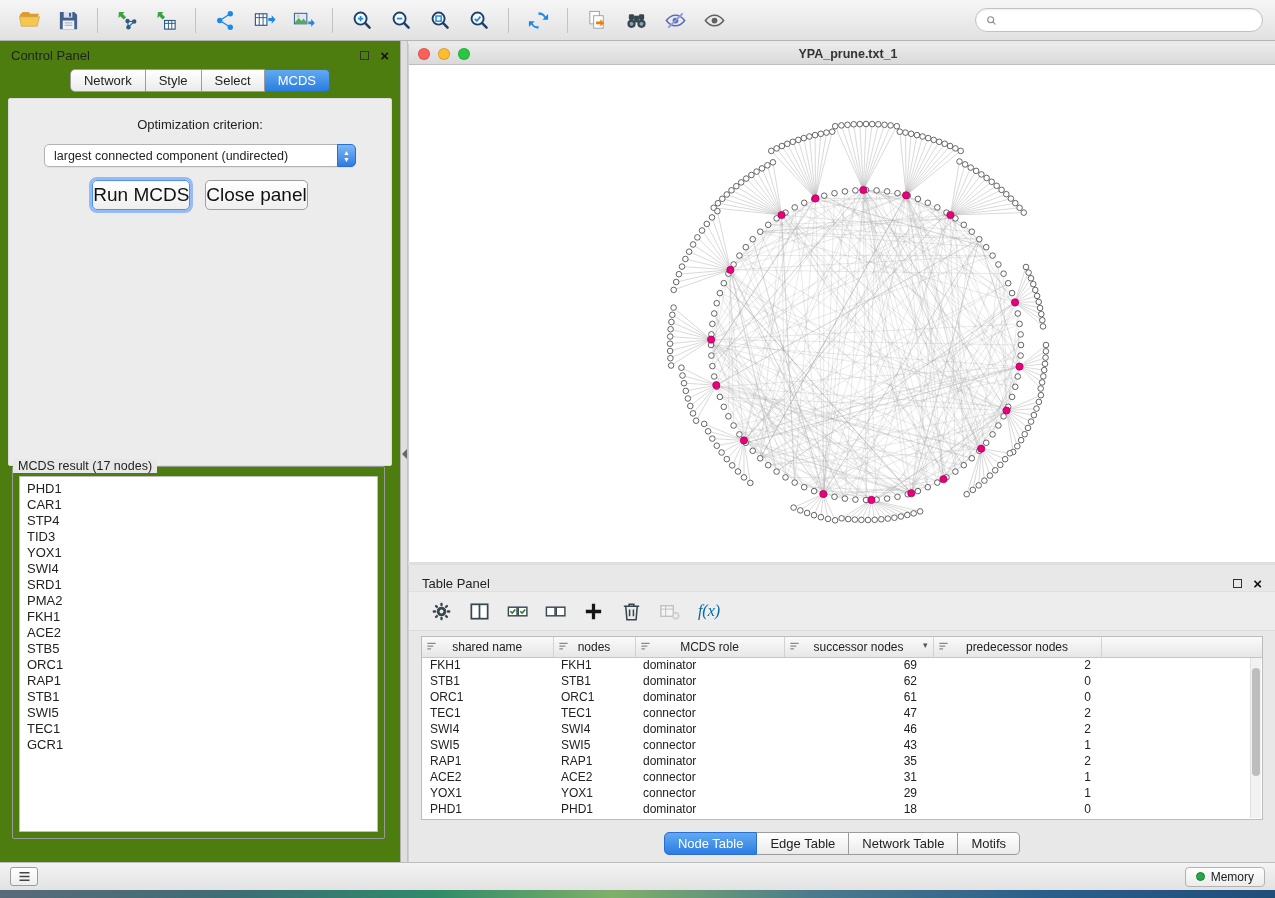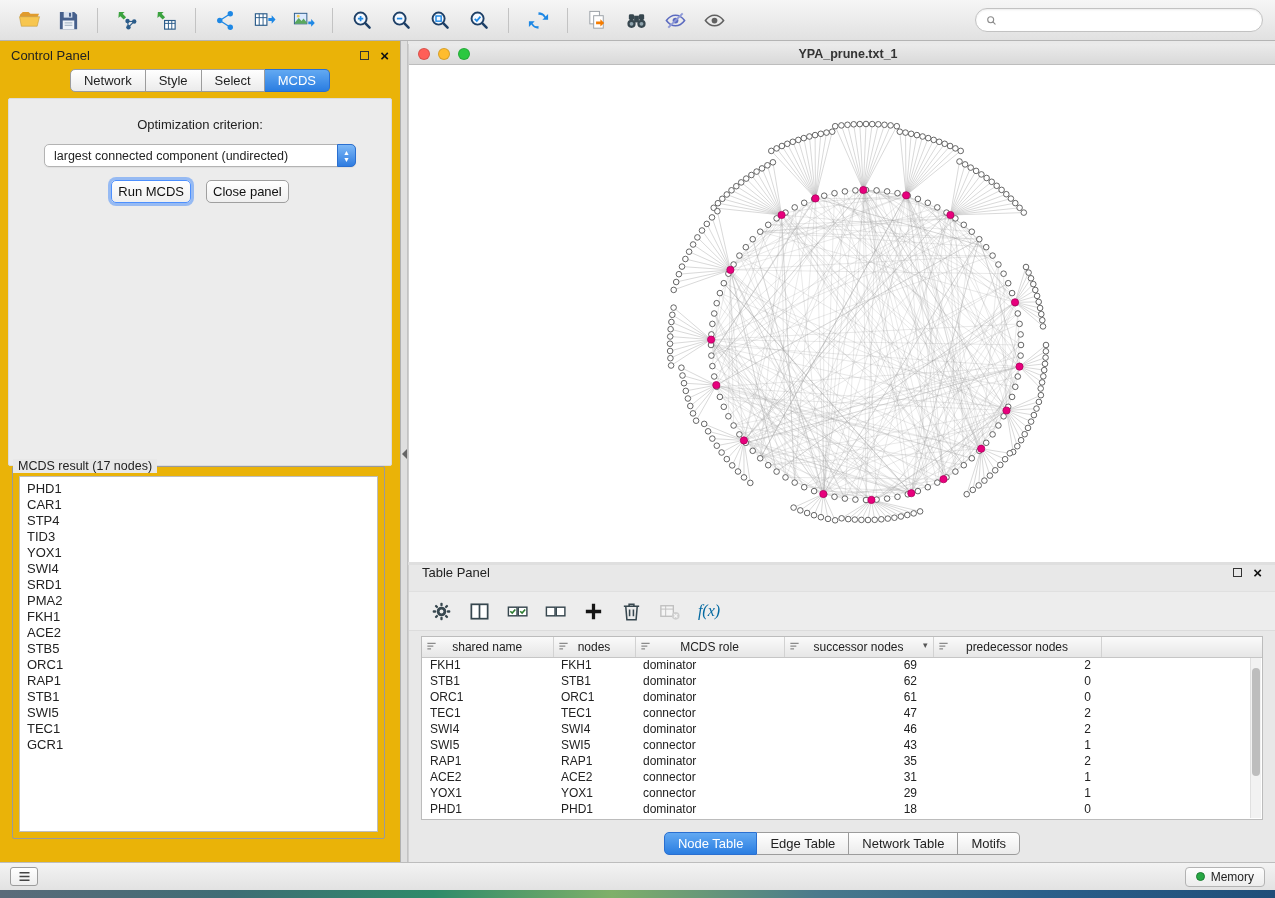--- a/index.html
+++ b/index.html
@@ -11,36 +11,36 @@
 .toolbar{position:absolute;left:0;top:0;width:1275px;height:41px;background:linear-gradient(#f6f6f6,#e1e1e1);border-bottom:1px solid #b4b4b4;display:flex;align-items:center;padding:0 12px}
 #toolbar-icons{display:flex;align-items:center;gap:5px}
 .tbtn{width:34px;height:30px;display:flex;align-items:center;justify-content:center;border-radius:4px;cursor:default}
 .tbtn svg{width:23px;height:23px}
 .tsep{width:1px;height:25px;background:#c3c3c3;margin:0 7px}
 .search-box{margin-left:auto;width:288px;height:24px;background:#fff;border:1px solid #c2c2c2;border-radius:12px;display:flex;align-items:center;padding:0 9px;box-shadow:inset 0 1px 2px rgba(0,0,0,.08)}
 .search-box svg{width:13px;height:13px;flex:0 0 auto}
 .search-box input{border:none;outline:none;flex:1;margin-left:6px;font-size:13px;font-family:"Liberation Sans",sans-serif;background:transparent}
 
 
-.control-panel{position:absolute;left:0;top:41px;width:401px;height:821px;background:#eab308;border-right:1px solid #b0b0b0}
+.control-panel{position:absolute;left:0;top:41px;width:401px;height:821px;background:#4d7c0f;border-right:1px solid #b0b0b0}
 .panel-header{height:28px;display:flex;align-items:center;padding:0 11px;font-size:13px}
 .win-icons{margin-left:auto;display:flex;gap:11px;align-items:center}
 .win-min{width:9px;height:9px;border:1.5px solid #333}
 .win-close{font-size:15px;font-weight:bold;color:#111;line-height:1}
 .tabbar{display:flex;justify-content:center}
 .tab{padding:3px 13px;font-size:13px;background:linear-gradient(#ffffff,#ebebeb);border:1px solid #9c9c9c;border-left:none;color:#222;cursor:default}
 .tab:first-child{border-left:1px solid #9c9c9c;border-radius:5px 0 0 5px}
 .tab:last-child{border-radius:0 5px 5px 0}
 .tab.active{background:linear-gradient(#62a9f2,#2a7de1);color:#fff;border-color:#2a6fd0}
 .cp-card{margin:6px 8px 0;background:#ececec;border:1px solid #dcdcdc;height:368px;border-radius:2px;padding-top:18px}
 .opt-label{text-align:center;font-size:13px}
 .dropdown{margin:12px auto 10px;width:312px;height:23px;background:#fff;border:1px solid #b3b3b3;border-radius:5px;display:flex;align-items:center;position:relative;font-size:12.5px;padding-left:9px;box-shadow:0 1px 1px rgba(0,0,0,.06)}
 .dd-stepper{position:absolute;right:-1px;top:-1px;bottom:-1px;width:19px;border-radius:0 5px 5px 0;background:linear-gradient(#7db8f7,#2f7ce0);display:flex;flex-direction:column;align-items:center;justify-content:center;color:#fff;font-size:7px;line-height:7px;border:1px solid #2a6fd0}
 .btn-row{display:flex;justify-content:center;gap:15px;margin-top:13px}
-.btn{font-size:13px;padding:3px 6px;background:linear-gradient(#ffffff,#efefef);border:1px solid #9f9f9f;border-radius:5px;color:#111;font-family:"Liberation Sans",sans-serif;cursor:default}
+.btn{font-size:19px;padding:3px 0;background:linear-gradient(#ffffff,#efefef);border:1px solid #9f9f9f;border-radius:5px;color:#111;font-family:"Liberation Sans",sans-serif;cursor:default}
 .btn.focus{box-shadow:0 0 0 3px rgba(80,145,250,.55);border-color:#4d90fe}
 .mcds-group{position:absolute;left:12px;top:425px;width:373px;height:373px;border:1px solid #9a9a9a;border-radius:2px;padding:9px 6px 6px}
 .mcds-legend{position:absolute;top:-8px;left:0;background:#e8e8e8;padding:0 5px;font-size:12.5px}
 .mcds-list{width:100%;height:100%;background:#fff;border:1px solid #bdbdbd;overflow:hidden;padding:4px 7px;font-size:13px;line-height:16px}
 
 
 .v-splitter{position:absolute;left:401px;top:41px;width:7px;height:821px;background:#dfdfdf;border-right:1px solid #c2c2c2}
 .v-handle{position:absolute;left:1px;top:408px;width:0;height:0;border-top:5px solid transparent;border-bottom:5px solid transparent;border-right:5px solid #666}
 .h-splitter{position:absolute;left:408px;top:562px;width:867px;height:3px;background:#dfdfdf}
 
@@ -48,21 +48,21 @@
 .network-window{position:absolute;left:408px;top:44px;width:867px;height:518px;background:#fff;border-left:1px solid #cfcfcf}
 .net-titlebar{height:21px;background:linear-gradient(#ebebeb,#d9d9d9);border-bottom:1px solid #bdbdbd;display:flex;align-items:center;position:relative}
 .traffic{display:flex;gap:8px;margin-left:9px;z-index:2}
 .light{width:12px;height:12px;border-radius:50%;border:1px solid rgba(0,0,0,.15)}
 .light.red{background:#ff5f57}.light.yellow{background:#febc2e}.light.green{background:#2ac840}
 .net-title{position:absolute;left:12px;right:0;text-align:center;font-size:12.5px;font-weight:bold;color:#333}
 .net-canvas{position:relative;width:100%;height:497px;background:#fff;overflow:hidden}
 
 
 .table-panel{position:absolute;left:408px;top:565px;width:867px;height:297px;background:#e8e8e8;display:flex;flex-direction:column;border-left:1px solid #cfcfcf}
-.tp-header{height:26px;display:flex;align-items:flex-start;padding:0 13px;font-size:13px}
+.tp-header{height:26px;display:flex;align-items:flex-end;padding:0 13px;font-size:13px}
 .tp-toolbar{height:40px;display:flex;align-items:center;gap:6px;padding:0 16px;background:#ededed;border-top:1px solid #e0e0e0;border-bottom:1px solid #dcdcdc}
 #table-toolbar-icons{display:flex;align-items:center;gap:6px}
 .tp-toolbar .tbtn{width:32px;height:30px}
 .fx{font-family:"Liberation Serif",serif;font-style:italic;font-size:16px;color:#0369a1;padding-left:4px}
 .tp-table-wrap{position:relative;margin:5px 12px 0;height:184px;background:#fff;border:1px solid #bcbcbc;overflow:hidden}
 table{border-collapse:collapse;table-layout:fixed;width:100%}
 thead th{height:20px;background:linear-gradient(#fafafa,#e6e6e6);border-bottom:1px solid #c6c6c6;border-right:1px solid #d2d2d2;font-size:12px;font-weight:normal;color:#222;position:relative;text-align:center;overflow:hidden;white-space:nowrap}
 thead th.filler{border-right:none}
 .hdr-ico{position:absolute;left:4px;top:4px}
 .hdr-chev{position:absolute;right:5px;top:3px;font-size:9px;color:#555}

